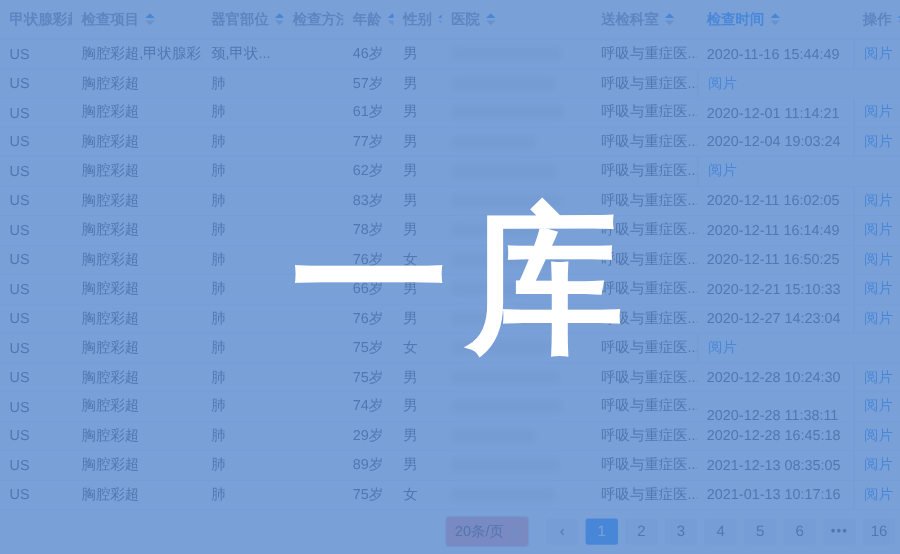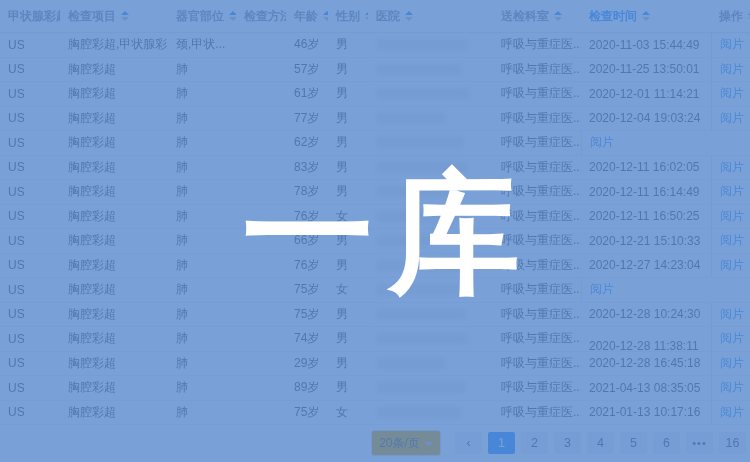--- a/index.html
+++ b/index.html
@@ -22,21 +22,21 @@
   .caret.down{border-top-color:#c0c4cc;border-bottom-width:0;}
   .action-cell{border-left:1px solid #e4eaf4;}
   .link{color:#409eff;text-decoration:none;cursor:pointer;}
   .blur-block{display:inline-block;height:11px;border-radius:2px;background:#ededed;
               filter:blur(2.5px);}
   
   .pagination{position:absolute;left:0;top:424px;width:750px;height:38px;
               display:flex;align-items:center;justify-content:flex-end;
               padding-right:4px;box-sizing:border-box;}
   .page-size-select{width:68px;height:24px;border:1px solid #dcdfe6;border-radius:3px;
-              background:#eab308;display:flex;align-items:center;justify-content:center;
+              background:#fca5a5;display:flex;align-items:center;justify-content:center;
               gap:5px;color:#606266;margin-right:14px;cursor:pointer;}
   .select-caret{width:0;height:0;border:4px solid transparent;border-top-color:#c0c4cc;
               border-bottom-width:0;margin-top:2px;}
   .page-btn{min-width:23px;height:22px;margin-left:6px;border-radius:2px;background:#f4f4f5;
               color:#606266;display:flex;align-items:center;justify-content:center;
               font-size:12.5px;cursor:pointer;padding:0 2px;}
   .page-btn.active{background:#409eff;color:#ffffff;}
   .page-btn.ellipsis{letter-spacing:1px;font-size:11px;}
   
   .overlay{position:absolute;inset:0;background:rgba(76,127,203,0.74);pointer-events:none;}
@@ -121,37 +121,36 @@
     <div class="cell" style="width: 60px;">US</div>
     <div class="cell" style="width: 108px;">胸腔彩超,甲状腺彩超</div>
     <div class="cell" style="width: 68px;">颈,甲状...</div>
     <div class="cell" style="width: 50px;"></div>
     <div class="cell" style="width: 42px;">46岁</div>
     <div class="cell" style="width: 40px;">男</div>
     <div class="cell" style="width: 125px;">
       <span class="blur-block" style="width: 92px;"></span>
     </div>
     <div class="cell" style="width: 88px;">呼吸与重症医...</div>
-    <div class="cell" style="width: 130px;">2020-11-03 15:44:49</div>
+    <div class="cell" style="width: 130px;">2020-11-16 15:44:49</div>
     <div class="cell action-cell" style="width: 39px;">
       <a class="link">阅片</a>
     </div>
   </div>
         <div class="row">
     <div class="cell" style="width: 60px;">US</div>
     <div class="cell" style="width: 108px;">胸腔彩超</div>
     <div class="cell" style="width: 68px;">肺</div>
     <div class="cell" style="width: 50px;"></div>
     <div class="cell" style="width: 42px;">57岁</div>
     <div class="cell" style="width: 40px;">男</div>
     <div class="cell" style="width: 125px;">
       <span class="blur-block" style="width: 86px;"></span>
     </div>
     <div class="cell" style="width: 88px;">呼吸与重症医...</div>
-    <div class="cell" style="width: 130px;">2020-11-25 13:50:01</div>
     <div class="cell action-cell" style="width: 39px;">
       <a class="link">阅片</a>
     </div>
   </div>
         <div class="row">
     <div class="cell" style="width: 60px;">US</div>
     <div class="cell" style="width: 108px;">胸腔彩超</div>
     <div class="cell" style="width: 68px;">肺</div>
     <div class="cell" style="width: 50px;"></div>
     <div class="cell" style="width: 42px;">61岁</div>
@@ -343,21 +342,21 @@
     <div class="cell" style="width: 60px;">US</div>
     <div class="cell" style="width: 108px;">胸腔彩超</div>
     <div class="cell" style="width: 68px;">肺</div>
     <div class="cell" style="width: 50px;"></div>
     <div class="cell" style="width: 42px;">89岁</div>
     <div class="cell" style="width: 40px;">男</div>
     <div class="cell" style="width: 125px;">
       <span class="blur-block" style="width: 90px;"></span>
     </div>
     <div class="cell" style="width: 88px;">呼吸与重症医...</div>
-    <div class="cell" style="width: 130px;">2021-04-13 08:35:05</div>
+    <div class="cell" style="width: 130px;">2021-12-13 08:35:05</div>
     <div class="cell action-cell" style="width: 39px;">
       <a class="link">阅片</a>
     </div>
   </div>
         <div class="row">
     <div class="cell" style="width: 60px;">US</div>
     <div class="cell" style="width: 108px;">胸腔彩超</div>
     <div class="cell" style="width: 68px;">肺</div>
     <div class="cell" style="width: 50px;"></div>
     <div class="cell" style="width: 42px;">75岁</div>

